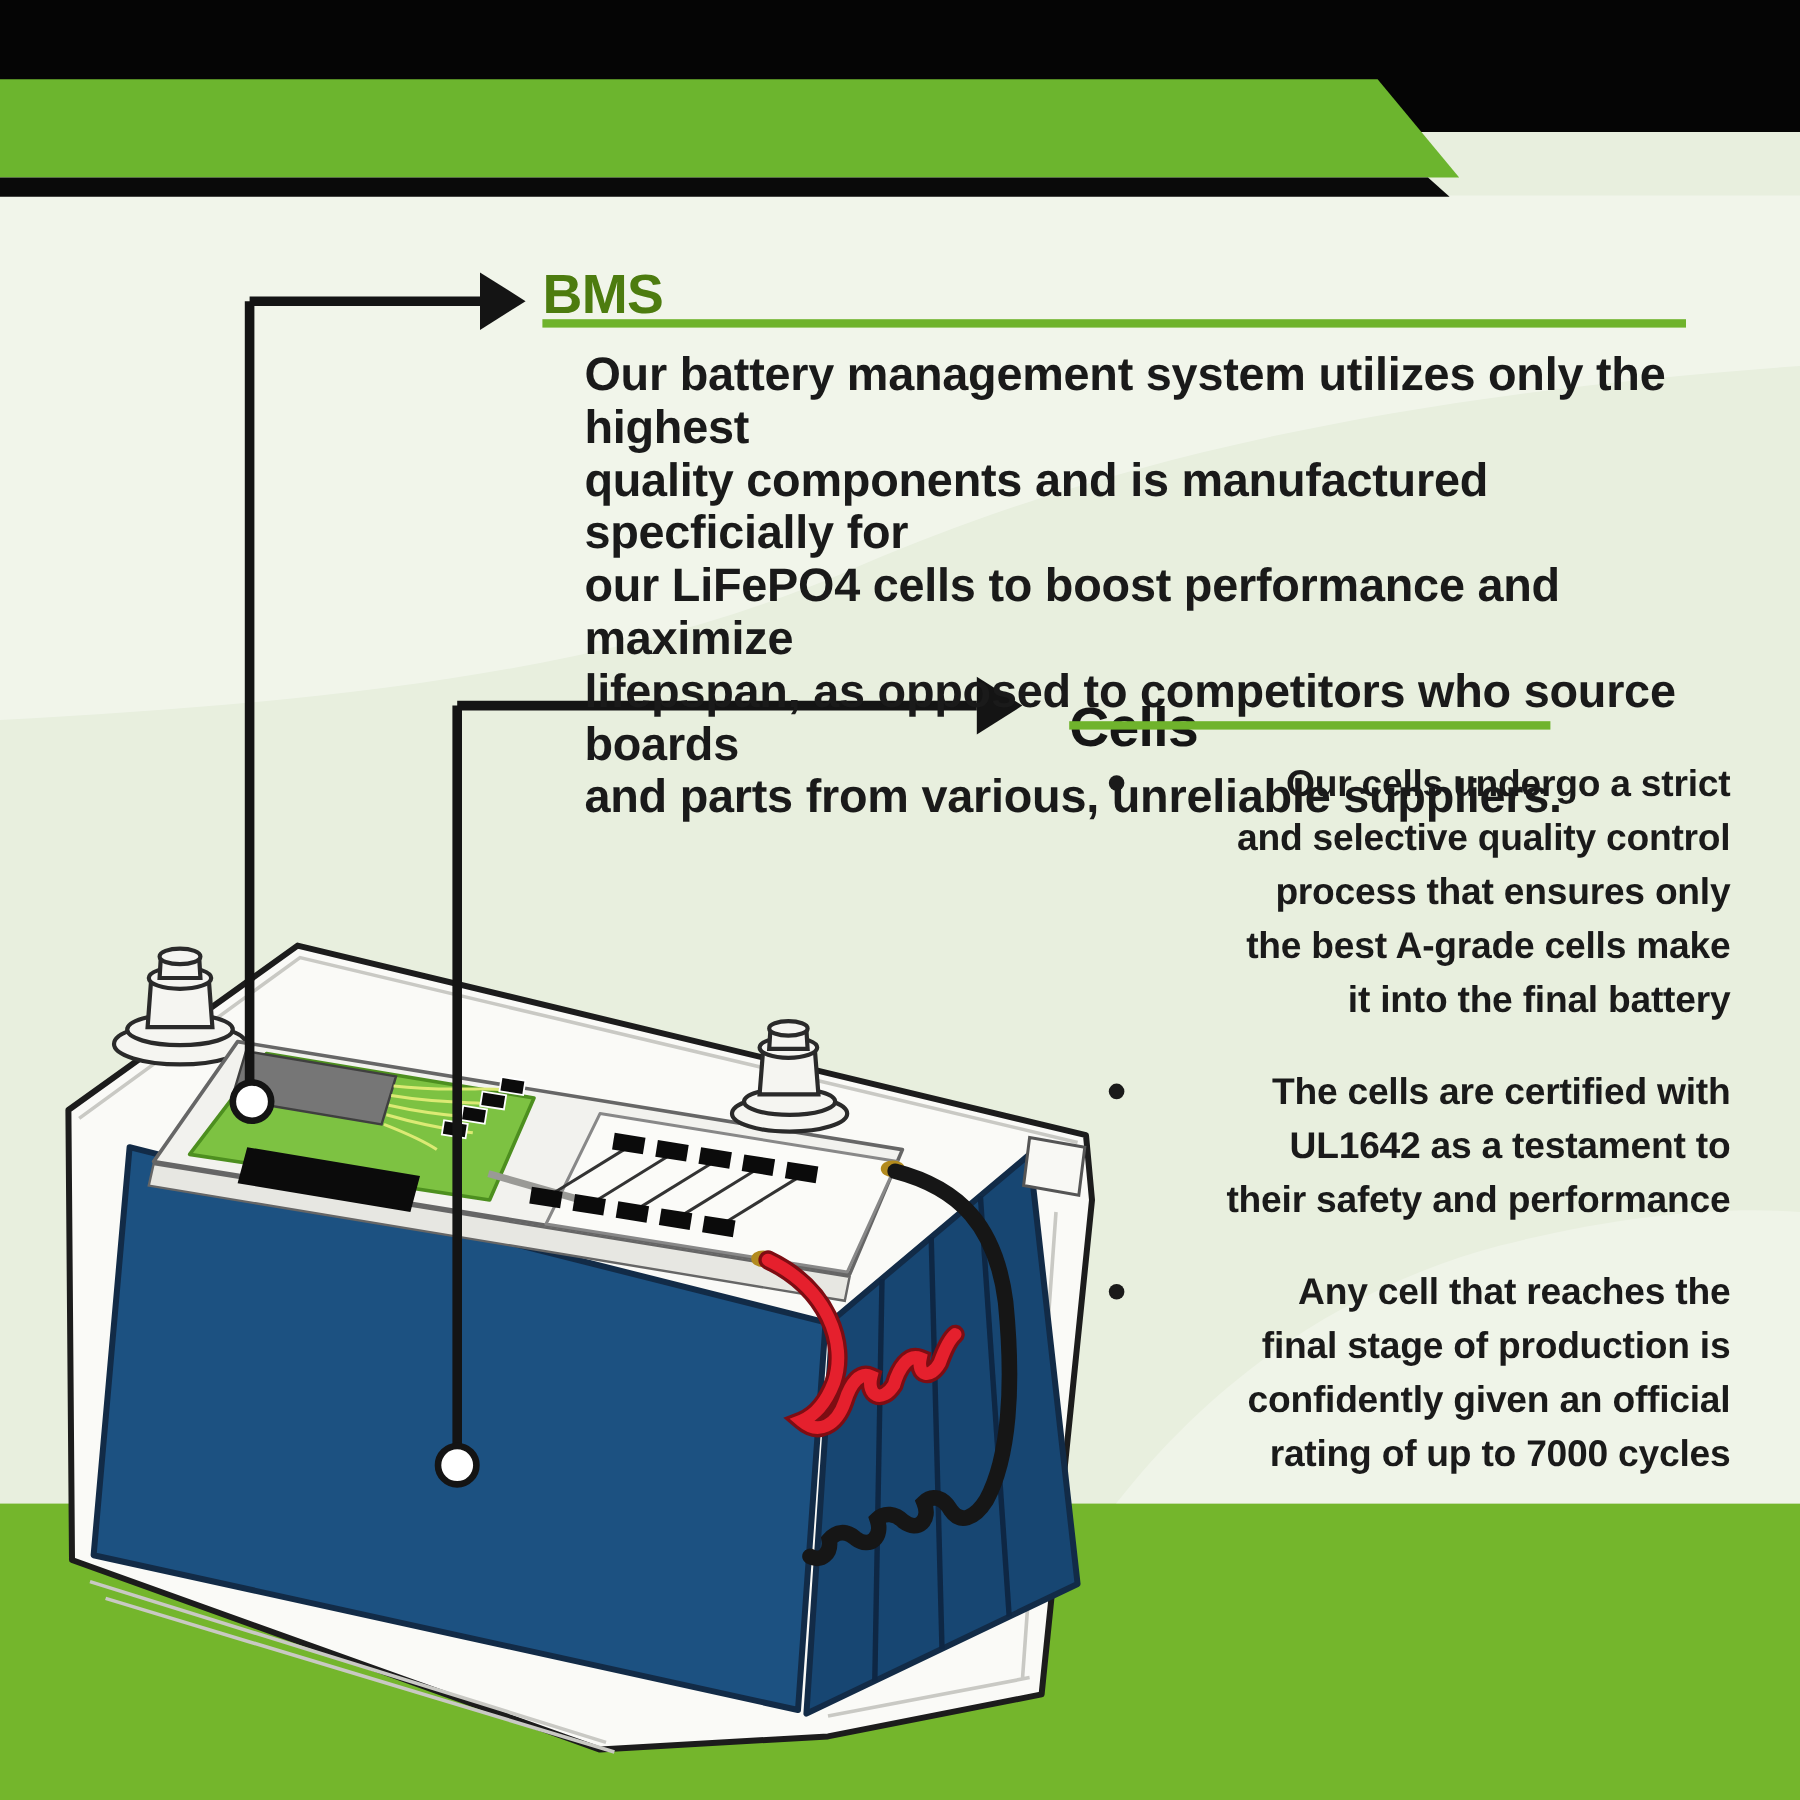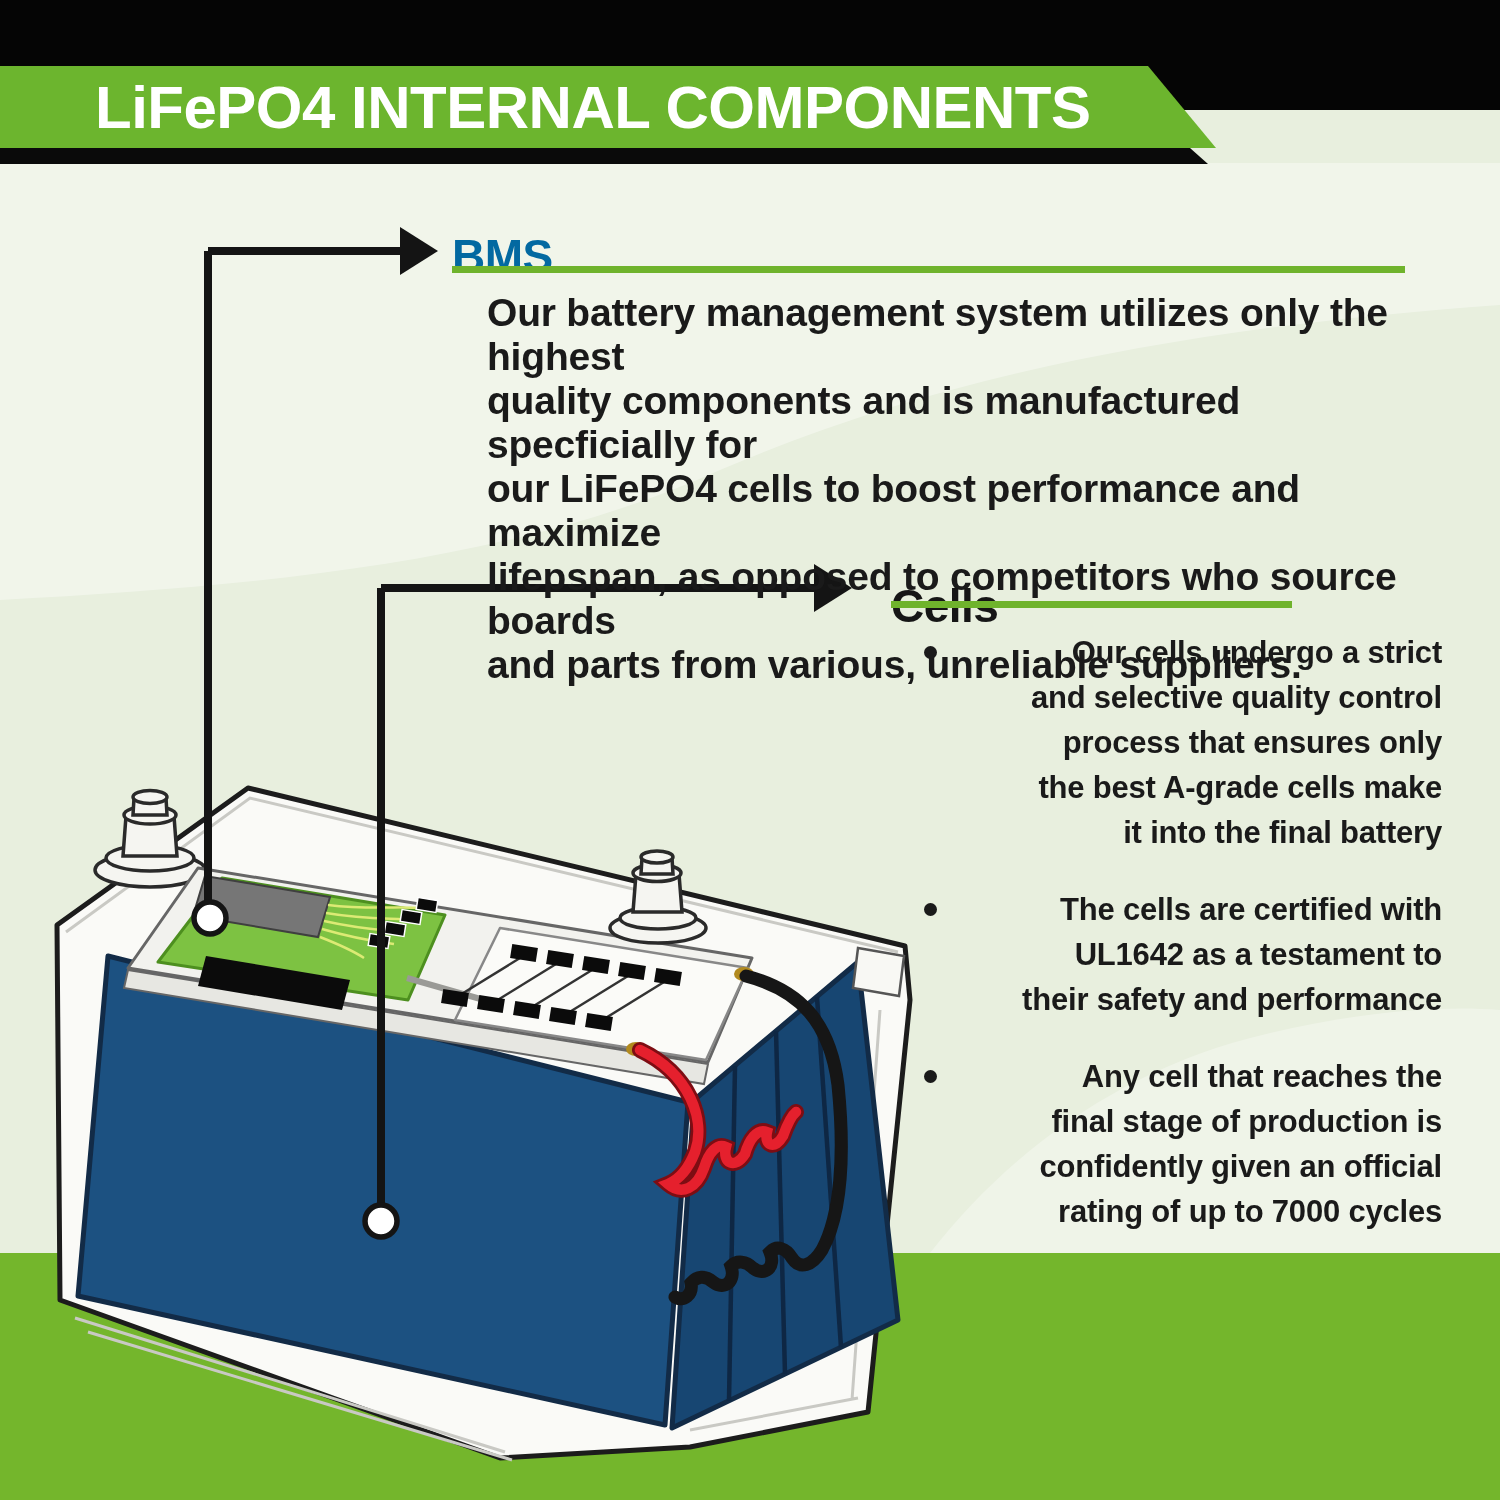--- a/index.html
+++ b/index.html
@@ -7,21 +7,21 @@
   #stage{position:relative;width:1500px;height:1500px;overflow:hidden;background:#e8efde;}
   
   .band-black{position:absolute;left:0;top:0;width:1500px;height:110px;background:#050505;}
   .band-bottom{position:absolute;left:0;top:1253px;width:1500px;height:247px;background:#74b62c;}
   
   svg.art{position:absolute;left:0;top:0;width:1500px;height:1500px;}
   
   .banner-title{position:absolute;left:95px;top:66px;height:82px;display:flex;align-items:center;
     color:#ffffff;font-weight:bold;font-size:60px;letter-spacing:-0.5px;white-space:nowrap;}
   
-  .h-bms{position:absolute;left:452px;top:218px;font-size:46px;font-weight:bold;color:#0369a1;letter-spacing:-0.5px;margin-top:11px;}
+  .h-bms{position:absolute;left:452px;top:218px;font-size:46px;font-weight:bold;color:#4d7c0f;letter-spacing:-0.5px;}
   .h-cells{position:absolute;left:891px;top:550px;font-size:46px;font-weight:bold;color:#161616;letter-spacing:-0.5px;margin-top:29px;}
   .rule{position:absolute;height:7px;background:#6fb32c;}
   .rule-bms{left:452px;top:266px;width:953px;}
   .rule-cells{left:891px;top:601px;width:401px;}
   
   .bms-body{position:absolute;left:487px;top:291px;width:940px;font-size:39px;font-weight:bold;
     color:#1a1a1a;line-height:44px;letter-spacing:-0.2px;white-space:pre-line;}
   .cells-list{position:absolute;left:922px;top:630px;width:520px;margin:0;padding:0;list-style:none;text-align:right;}
   .cells-list li{position:relative;padding-left:36px;margin:0 0 32px 0;font-size:31px;font-weight:bold;
     color:#1a1a1a;line-height:45px;letter-spacing:-0.2px;white-space:pre-line;}
@@ -140,21 +140,20 @@
       <circle cx="210" cy="918" r="16" fill="#ffffff" stroke-width="5.5"></circle>
     </g>
     <g stroke="#141414" stroke-width="8">
       <line x1="381" y1="588" x2="814" y2="588"></line>
       <line x1="381" y1="588" x2="381" y2="1205"></line>
       <polygon points="814,564 814,612 852,588" fill="#141414" stroke="none"></polygon>
       <circle cx="381" cy="1221" r="16" fill="#ffffff" stroke-width="5.5"></circle>
     </g>
   </svg>
 
-  <div class="banner-title">LiFePO4 INTERNAL COMPONENTS</div>
 
   <div class="h-bms">BMS</div>
   <div class="rule rule-bms"></div>
   <div class="bms-body">Our battery management system utilizes only the highest
 quality components and is manufactured specficially for
 our LiFePO4 cells to boost performance and maximize
 lifepspan, as opposed to competitors who source boards
 and parts from various, unreliable suppliers.</div>
 
   <div class="h-cells">Cells</div>

